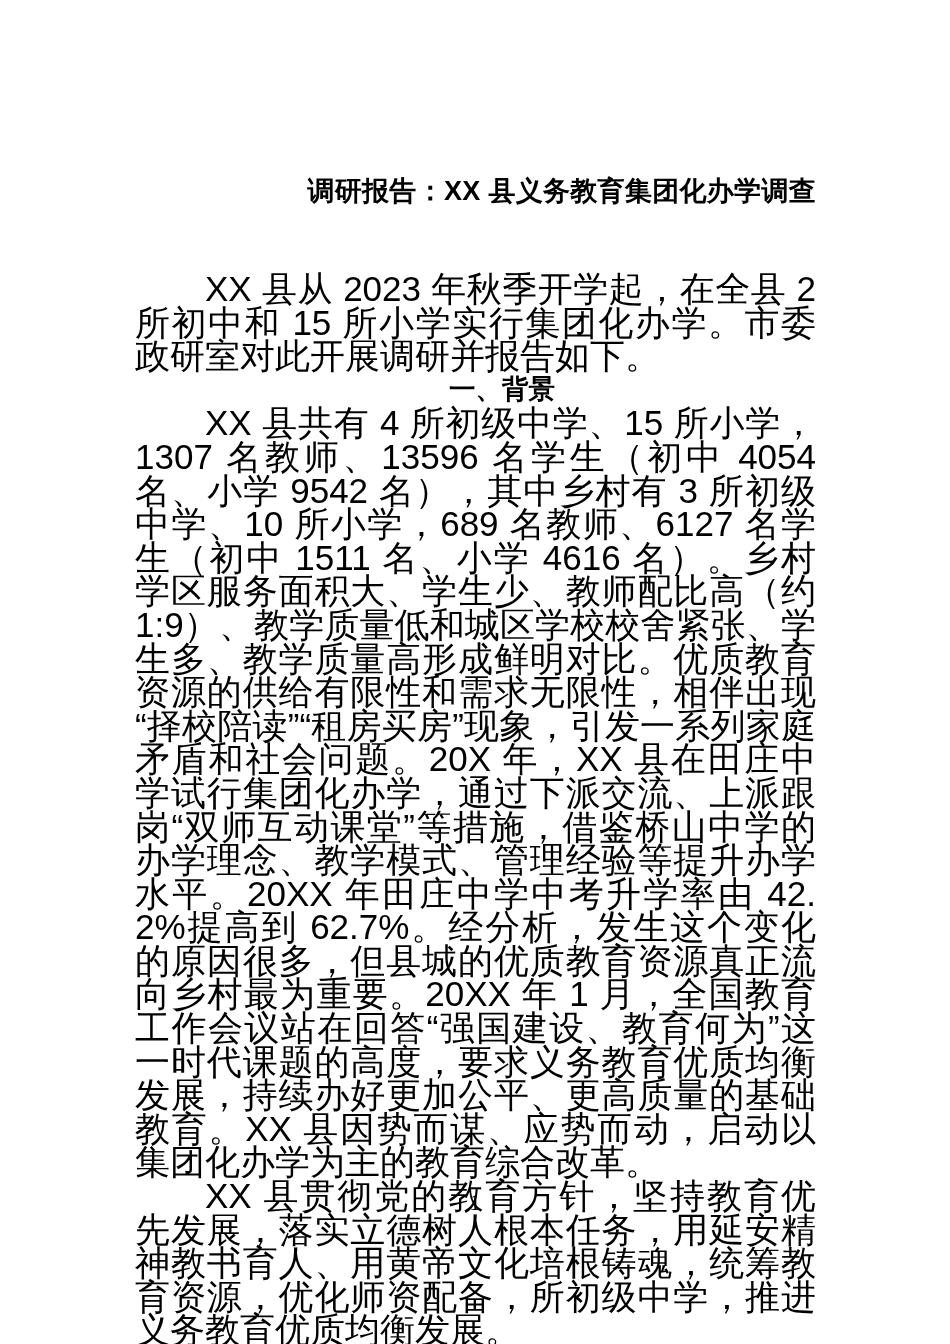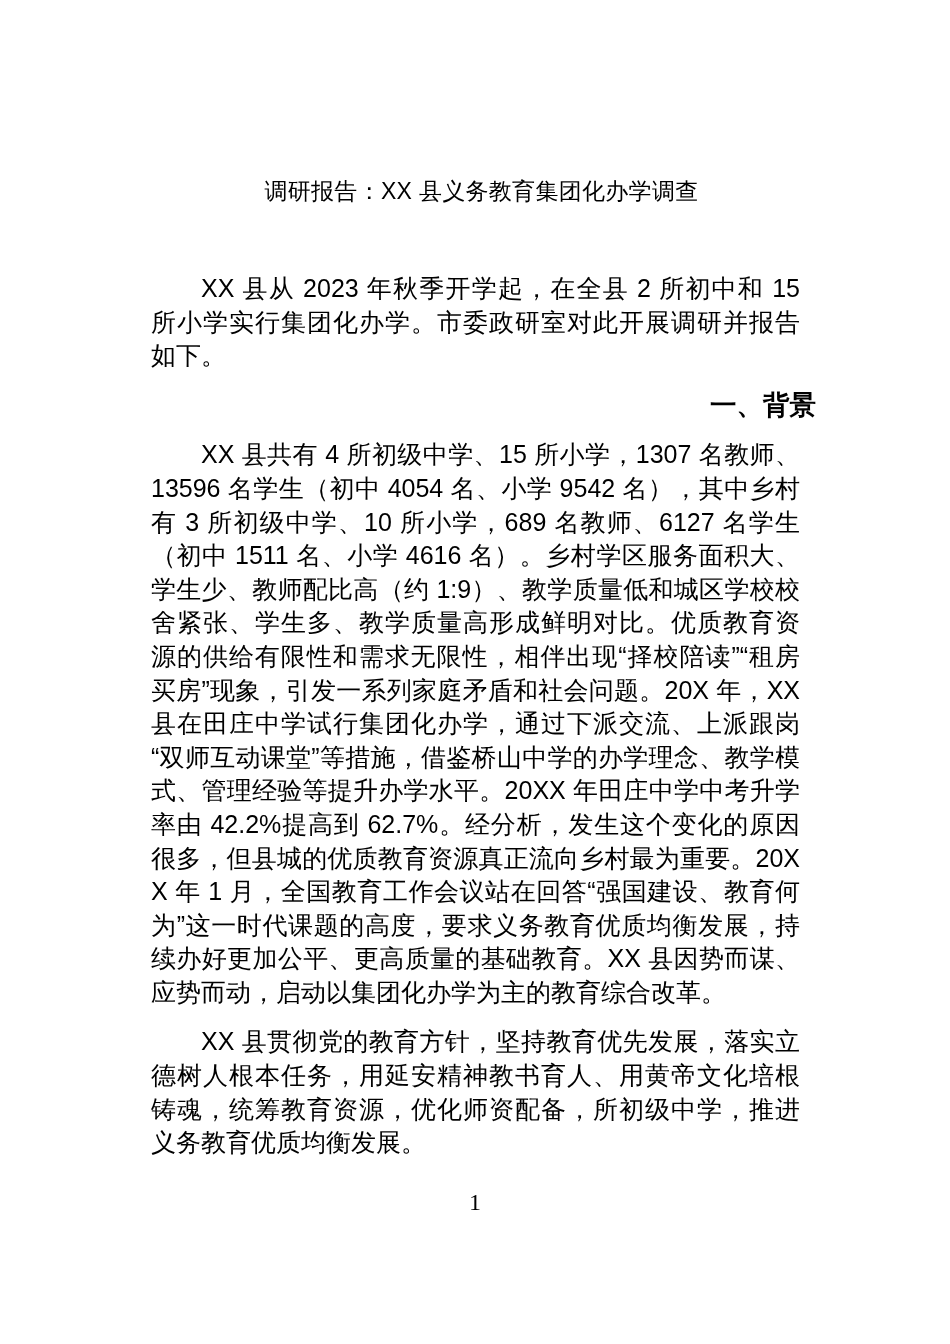--- a/index.html
+++ b/index.html
@@ -29,58 +29,58 @@
     left: 135px;
     top: 0;
     width: 681px;
   }
 
   
   .doc-title {
     margin: 0;
     padding: 0;
     font-family: "Liberation Sans", "DejaVu Sans", sans-serif;
-    font-weight: 400;
-    font-size: 23px;
+    font-weight: 700;
+    font-size: 27px;
     line-height: 46px;
     letter-spacing: 0.3px;
-    text-align: center;
+    text-align: right;
     text-indent: 12px;
     padding-top: 168px;
     white-space: nowrap;
   }
 
   
   .para {
-    margin: 16px;
+    margin: 0;
     padding: 0;
     font-family: "Liberation Sans", "DejaVu Sans", sans-serif;
     font-weight: 400;
-    font-size: 25px;
+    font-size: 35px;
     line-height: 33.6px;
     text-align: justify;
     text-justify: inter-ideograph;
     text-indent: 2em;
     letter-spacing: 0px;
     word-break: break-all;
   }
 
   .para-lead {
     margin-top: 58px;
   }
 
   .heading {
     margin: 0;
     padding: 0;
     font-family: "Liberation Sans", "DejaVu Sans", sans-serif;
     font-weight: 700;
     font-size: 26.5px;
     line-height: 33.6px;
     text-indent: 2em;
-    text-align: right;
+    text-align: center;
   }
 
   
   .page-number {
     position: absolute;
     left: 0;
     top: 1188px;
     width: 950px;
     text-align: center;
     font-family: "Liberation Serif", "DejaVu Serif", serif;

